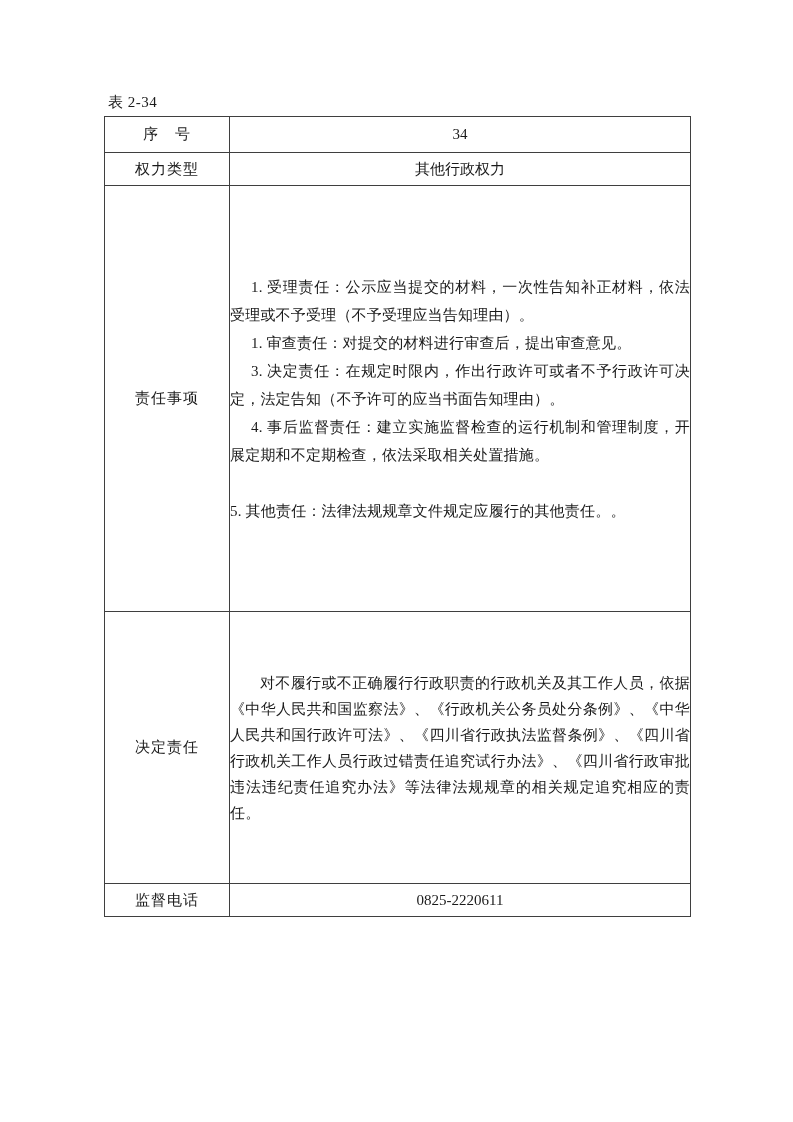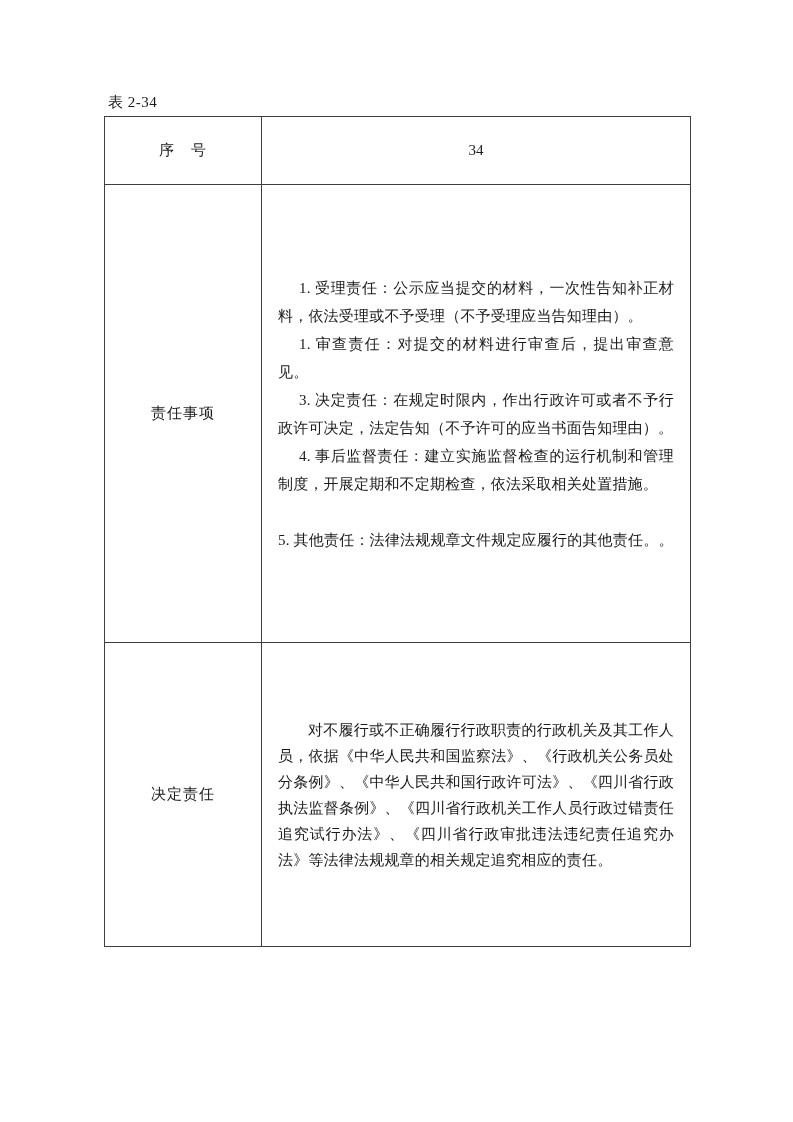--- a/index.html
+++ b/index.html
@@ -25,21 +25,21 @@
     position: absolute;
     left: 104px;
     top: 116px;
     width: 587px;
     border-collapse: collapse;
     table-layout: fixed;
     background: #ffffff;
   }
   table.doc-table td {
     border: 1px solid #3f3f3f;
-    padding: 16px;
+    padding: 0;
     font-size: 15px;
     margin-top: 19px;
   }
   td.lbl {
     width: 124px;
     text-align: center;
     vertical-align: middle;
     letter-spacing: 1px;
   }
   td.val {
@@ -74,30 +74,38 @@
 <body>
 
 <div class="caption">表 2-34</div>
 
 <table class="doc-table">
   <tbody>
     <tr class="r1">
       <td class="lbl">序　号</td>
       <td class="val">34</td>
     </tr>
+    <tr class="r2">
+      <td class="lbl">权力类型</td>
+      <td class="val">其他行政权力</td>
+    </tr>
     <tr class="r5">
       <td class="lbl">责任事项</td>
       <td class="txt">
         <p class="ind">1. 受理责任：公示应当提交的材料，一次性告知补正材料，依法受理或不予受理（不予受理应当告知理由）。</p>
         <p class="ind">1. 审查责任：对提交的材料进行审查后，提出审查意见。</p>
         <p class="ind">3. 决定责任：在规定时限内，作出行政许可或者不予行政许可决定，法定告知（不予许可的应当书面告知理由）。</p>
         <p class="ind">4. 事后监督责任：建立实施监督检查的运行机制和管理制度，开展定期和不定期检查，依法采取相关处置措施。</p>
         <p class="blank-before">5. 其他责任：法律法规规章文件规定应履行的其他责任。。</p>
       </td>
     </tr>
     <tr class="r6">
       <td class="lbl">决定责任</td>
       <td class="txt txt2">
         <p class="ind2">对不履行或不正确履行行政职责的行政机关及其工作人员，依据《中华人民共和国监察法》、《行政机关公务员处分条例》、《中华人民共和国行政许可法》、《四川省行政执法监督条例》、《四川省行政机关工作人员行政过错责任追究试行办法》、《四川省行政审批违法违纪责任追究办法》等法律法规规章的相关规定追究相应的责任。</p>
       </td>
     </tr>
+    <tr class="r7">
+      <td class="lbl">监督电话</td>
+      <td class="val">0825-2220611</td>
+    </tr>
   </tbody>
 </table>
 
 </body></html>

